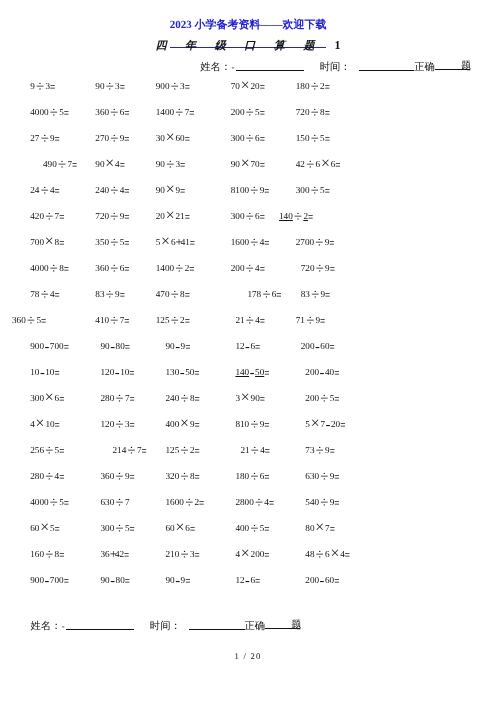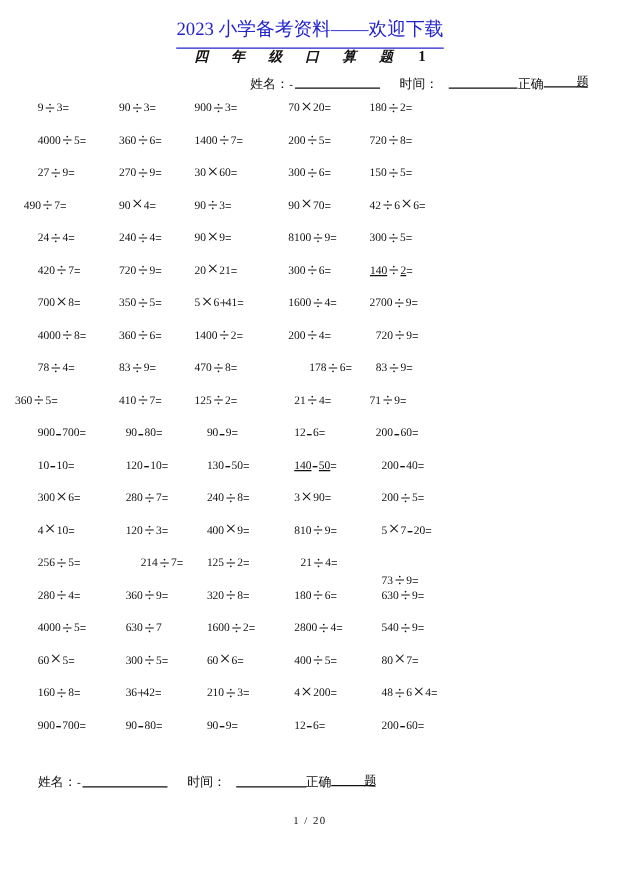--- a/index.html
+++ b/index.html
@@ -20,24 +20,24 @@
   
   .promo {
     position: absolute;
     left: 0; top: 18px;
     width: 496px;
     text-align: center;
     line-height: 12px;
   }
   .promo-link {
     color: #2424cf;
-    font-size: 15px;
-    font-weight: normal;
+    font-size: 11px;
+    font-weight: bold;
     border-bottom: 1.1px solid #2424cf;
-    padding-bottom: 6px;
+    padding-bottom: 16px;
     text-decoration: none;
     white-space: pre;
     font-family: "Liberation Serif", serif;
   }
 
   
   .sheet-title {
     position: absolute;
     left: 0; width: 496px;
     text-align: center;
@@ -156,39 +156,39 @@
         <div class="cell" style="left: 295.7px;">720<span class="op">÷</span>8<span class="eq">=</span></div>
       </div>
       <div class="prow" style="top: 136.9px;">
         <div class="cell" style="left: 30.2px;">27<span class="op">÷</span>9<span class="eq">=</span></div>
         <div class="cell" style="left: 95.3px;">270<span class="op">÷</span>9<span class="eq">=</span></div>
         <div class="cell" style="left: 155.7px;">30<span class="op mul">×</span>60<span class="eq">=</span></div>
         <div class="cell" style="left: 230.7px;">300<span class="op">÷</span>6<span class="eq">=</span></div>
         <div class="cell" style="left: 295.7px;">150<span class="op">÷</span>5<span class="eq">=</span></div>
       </div>
       <div class="prow" style="top: 162.9px;">
-        <div class="cell" style="left: 19px;">490<span class="op">÷</span>7<span class="eq">=</span></div>
+        <div class="cell" style="left: 43px;">490<span class="op">÷</span>7<span class="eq">=</span></div>
         <div class="cell" style="left: 95.3px;">90<span class="op mul">×</span>4<span class="eq">=</span></div>
         <div class="cell" style="left: 155.7px;">90<span class="op">÷</span>3<span class="eq">=</span></div>
         <div class="cell" style="left: 230.7px;">90<span class="op mul">×</span>70<span class="eq">=</span></div>
         <div class="cell" style="left: 295.7px;">42<span class="op">÷</span>6<span class="op mul">×</span>6<span class="eq">=</span></div>
       </div>
       <div class="prow" style="top: 188.9px;">
         <div class="cell" style="left: 30.2px;">24<span class="op">÷</span>4<span class="eq">=</span></div>
         <div class="cell" style="left: 95.3px;">240<span class="op">÷</span>4<span class="eq">=</span></div>
         <div class="cell" style="left: 155.7px;">90<span class="op mul">×</span>9<span class="eq">=</span></div>
         <div class="cell" style="left: 230.7px;">8100<span class="op">÷</span>9<span class="eq">=</span></div>
         <div class="cell" style="left: 295.7px;">300<span class="op">÷</span>5<span class="eq">=</span></div>
       </div>
       <div class="prow" style="top: 214.9px;">
         <div class="cell" style="left: 30.2px;">420<span class="op">÷</span>7<span class="eq">=</span></div>
         <div class="cell" style="left: 95.3px;">720<span class="op">÷</span>9<span class="eq">=</span></div>
         <div class="cell" style="left: 155.7px;">20<span class="op mul">×</span>21<span class="eq">=</span></div>
         <div class="cell" style="left: 230.7px;">300<span class="op">÷</span>6<span class="eq">=</span></div>
-        <div class="cell" style="left: 296px; text-decoration: underline;">140<span class="op">÷</span>2<span class="eq">=</span></div>
+        <div class="cell" style="left: 279px; text-decoration: underline;">140<span class="op">÷</span>2<span class="eq">=</span></div>
       </div>
       <div class="prow" style="top: 240.9px;">
         <div class="cell" style="left: 30.2px;">700<span class="op mul">×</span>8<span class="eq">=</span></div>
         <div class="cell" style="left: 95.3px;">350<span class="op">÷</span>5<span class="eq">=</span></div>
         <div class="cell" style="left: 155.7px;">5<span class="op mul">×</span>6<span class="pl">+</span>41<span class="eq">=</span></div>
         <div class="cell" style="left: 230.7px;">1600<span class="op">÷</span>4<span class="eq">=</span></div>
         <div class="cell" style="left: 295.7px;">2700<span class="op">÷</span>9<span class="eq">=</span></div>
       </div>
       <div class="prow" style="top: 266.9px;">
         <div class="cell" style="left: 30.2px;">4000<span class="op">÷</span>8<span class="eq">=</span></div>
@@ -237,21 +237,21 @@
         <div class="cell" style="left: 100.5px;">120<span class="op">÷</span>3<span class="eq">=</span></div>
         <div class="cell" style="left: 165.5px;">400<span class="op mul">×</span>9<span class="eq">=</span></div>
         <div class="cell" style="left: 235.4px;">810<span class="op">÷</span>9<span class="eq">=</span></div>
         <div class="cell" style="left: 305.3px;">5<span class="op mul">×</span>7<span class="mn">-</span>20<span class="eq">=</span></div>
       </div>
       <div class="prow" style="top: 448.9px;">
         <div class="cell" style="left: 30.2px;">256<span class="op">÷</span>5<span class="eq">=</span></div>
         <div class="cell" style="left: 100.5px; margin-left: 12px;">214<span class="op">÷</span>7<span class="eq">=</span></div>
         <div class="cell" style="left: 165.5px;">125<span class="op">÷</span>2<span class="eq">=</span></div>
         <div class="cell" style="left: 240.4px;">21<span class="op">÷</span>4<span class="eq">=</span></div>
-        <div class="cell" style="left: 305.3px; margin-top: 14px;">73<span class="op">÷</span>9<span class="eq">=</span></div>
+        <div class="cell" style="left: 305.3px;">73<span class="op">÷</span>9<span class="eq">=</span></div>
       </div>
       <div class="prow" style="top: 474.9px;">
         <div class="cell" style="left: 30.2px;">280<span class="op">÷</span>4<span class="eq">=</span></div>
         <div class="cell" style="left: 100.5px;">360<span class="op">÷</span>9<span class="eq">=</span></div>
         <div class="cell" style="left: 165.5px;">320<span class="op">÷</span>8<span class="eq">=</span></div>
         <div class="cell" style="left: 235.4px;">180<span class="op">÷</span>6<span class="eq">=</span></div>
         <div class="cell" style="left: 305.3px;">630<span class="op">÷</span>9<span class="eq">=</span></div>
       </div>
       <div class="prow" style="top: 500.9px;">
         <div class="cell" style="left: 30.2px;">4000<span class="op">÷</span>5<span class="eq">=</span></div>

